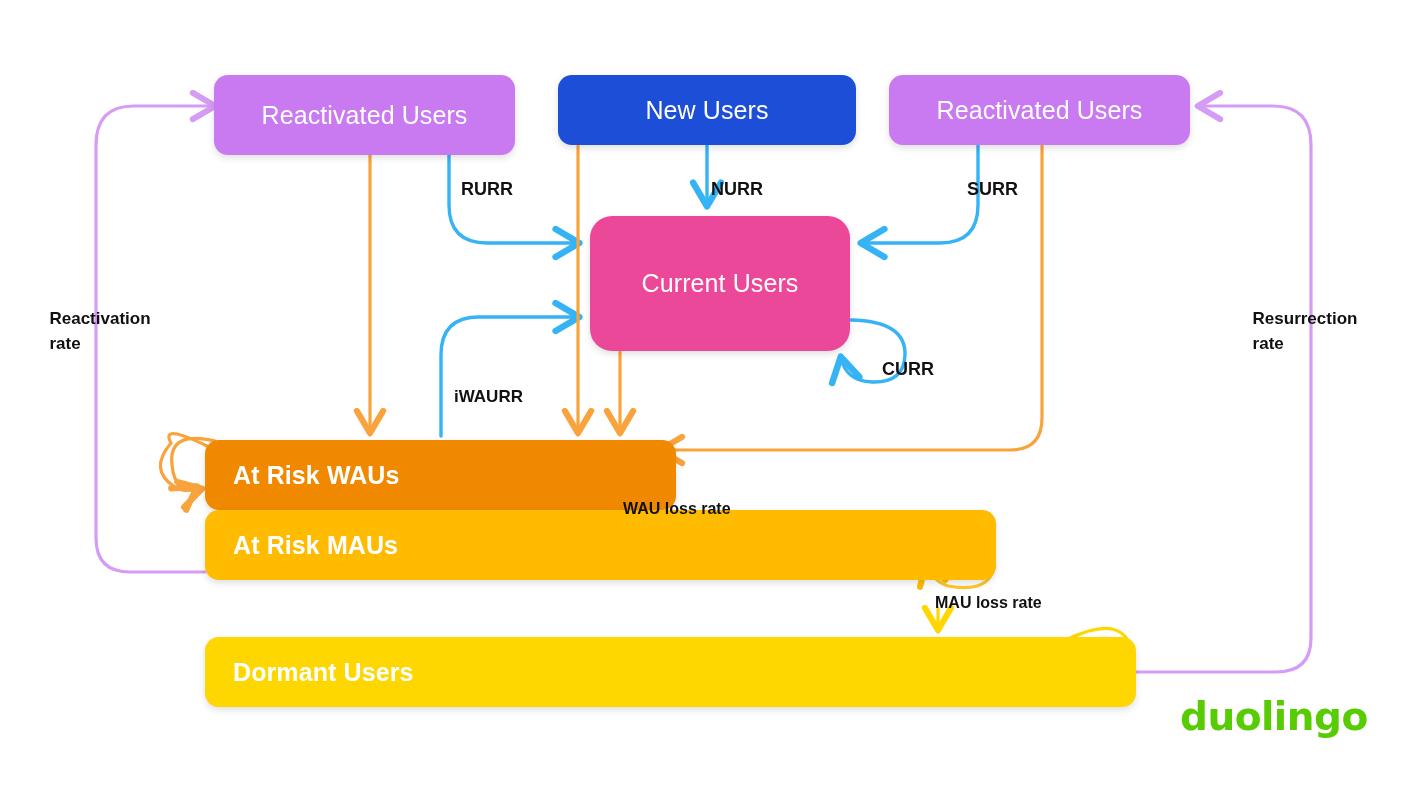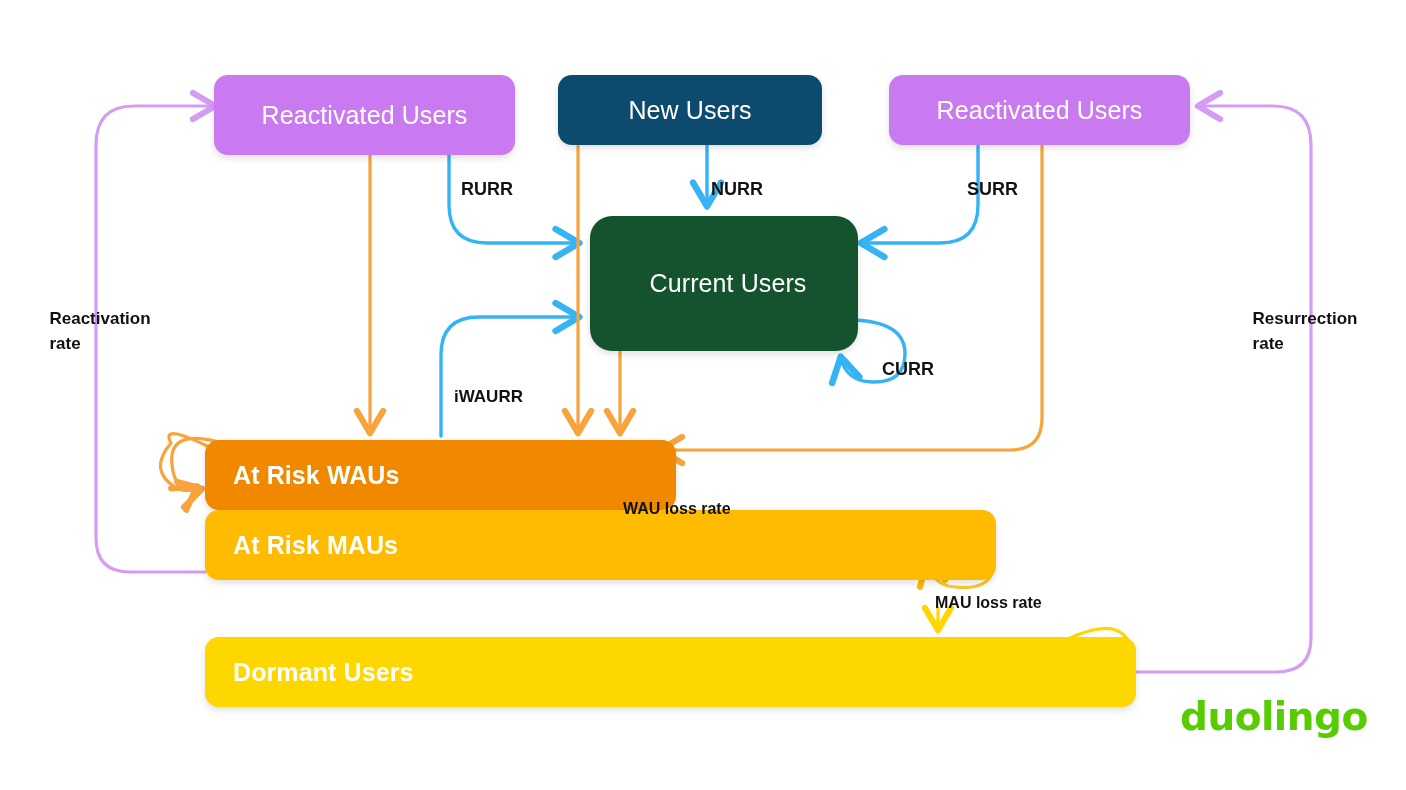--- a/index.html
+++ b/index.html
@@ -8,23 +8,23 @@
   svg.wires{position:absolute;left:0;top:0;width:1406px;height:790px;pointer-events:none;}
 
   .node{position:absolute;border-radius:14px;display:flex;align-items:center;
         color:#fff;font-weight:400;letter-spacing:.1px;
         box-shadow:0 3px 7px rgba(0,0,0,.13);}
   .node span{display:block;}
   .node.center{justify-content:center;}
   .node.left{justify-content:flex-start;padding-left:28px;font-weight:bold;}
 
   .n-react  {left:214px;top:75px;width:301px;height:80px;background:#ca7af0;font-size:25px;}
-  .n-new    {left:558px;top:75px;width:264px;height:70px;background:#0c4a6e;font-size:25px;}
+  .n-new    {left:558px;top:75px;width:298px;height:70px;background:#1d4ed8;font-size:25px;}
   .n-resur  {left:889px;top:75px;width:301px;height:70px;background:#ca7af0;font-size:25px;}
-  .n-current{left:590px;top:216px;width:260px;height:135px;background:#14532d;font-size:25px;border-radius:22px;padding-left:8px;}
+  .n-current{left:590px;top:216px;width:260px;height:135px;background:#ec4899;font-size:25px;border-radius:22px;}
   .n-wau    {left:205px;top:440px;width:443px;height:70px;background:#F08800;font-size:25px;}
   .n-mau    {left:205px;top:510px;width:763px;height:70px;background:#FFBB00;font-size:25px;}
   .n-dorm   {left:205px;top:637px;width:903px;height:70px;background:#FFD700;font-size:25px;}
 
   .lbl{position:absolute;color:#111;font-weight:bold;white-space:pre;margin-top:16px;}
   .lbl.c{transform:translateX(-50%);text-align:left;}
 
   .l-rurr {left:461px;top:163px;font-size:18px;}
   .l-nurr {left:711px;top:163px;font-size:18px;}
   .l-surr {left:967px;top:163px;font-size:18px;}

